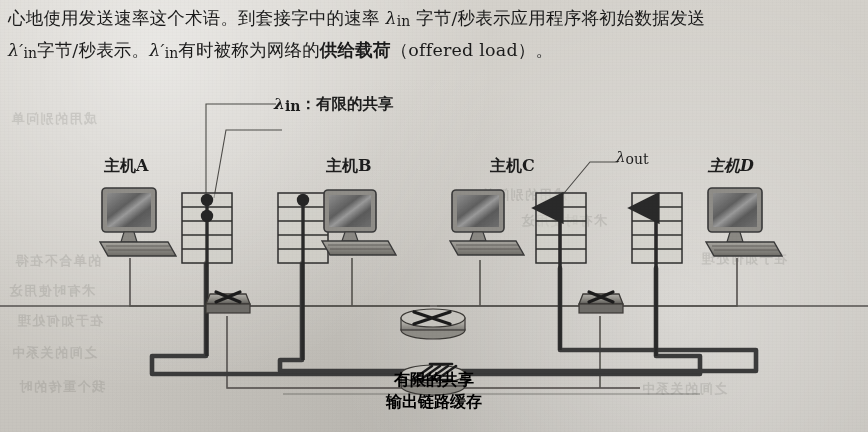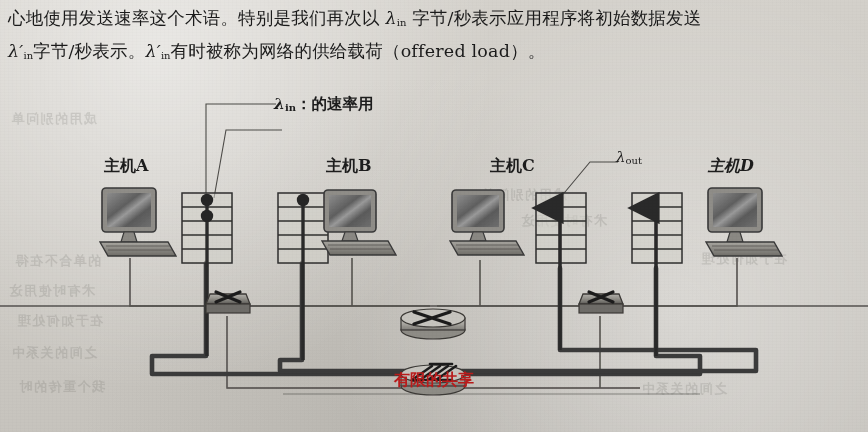--- a/index.html
+++ b/index.html
@@ -34,39 +34,39 @@
 
   
   .para{
     position:absolute;left:8px;top:4px;width:852px;
     font-family:"DejaVu Serif","Liberation Serif",serif;
     font-size:17.5px;line-height:29px;color:#1b1b1b;
     letter-spacing:.2px;
   }
   .para div{white-space:nowrap;}
   .lam{font-family:"DejaVu Serif","Liberation Serif",serif;font-style:italic;}
-  .sub{font-size:10px;vertical-align:-2px;font-style:normal;letter-spacing:0;}
-  .bold{font-weight:400;}
+  .sub{font-size:14px;vertical-align:-2px;font-style:normal;letter-spacing:0;}
+  .bold{font-weight:700;}
 
   
   #fig{position:absolute;left:0;top:88px;width:868px;height:344px;}
   svg{position:absolute;left:0;top:0;}
 
   .lbl{
     position:absolute;font-family:"DejaVu Serif","Liberation Serif",serif;
     font-size:16px;font-weight:700;color:#1d1d1d;white-space:nowrap;
   }
   .leg{
     position:absolute;font-family:"DejaVu Serif","Liberation Serif",serif;
     font-size:15.5px;font-weight:700;color:#1d1d1d;white-space:nowrap;
   }
   .leg .lam{font-weight:700;}
   .cap{
     position:absolute;font-family:"DejaVu Serif","Liberation Serif",serif;
-    font-size:16px;font-weight:700;color:#b91c1c;white-space:nowrap;
+    font-size:16px;font-weight:700;color:#000000;white-space:nowrap;
     text-align:center;
   }
   .lamout{
     position:absolute;font-family:"DejaVu Serif","Liberation Serif",serif;
     font-size:15px;font-style:italic;color:#1d1d1d;white-space:nowrap;
   }
 </style>
 </head>
 <body>
 
@@ -80,21 +80,21 @@
   <div class="ghost" style="left:10px;top:344px;">之间的关系中</div>
   <div class="ghost" style="left:18px;top:378px;">我个重传的时</div>
   <div class="ghost" style="left:480px;top:186px;">成用的别问单</div>
   <div class="ghost" style="left:520px;top:212px;">术有时使用这</div>
   <div class="ghost" style="left:700px;top:250px;">在于如何处理</div>
   <div class="ghost" style="left:640px;top:380px;">之间的关系中</div>
 </div>
 
 <div class="para">
   <div>
-    <span>心地使用发送速率这个术语。特别是我们再次以 </span><span class="lam"><span>λ</span><span class="sub">in</span></span><span> 字节/秒表示应用程序将初始数据发送</span>
+    <span>心地使用发送速率这个术语。到套接字中的速率 </span><span class="lam"><span>λ</span><span class="sub">in</span></span><span> 字节/秒表示应用程序将初始数据发送</span>
   </div>
   <div>
     <span class="lam"><span>λ′</span><span class="sub">in</span></span><span>字节/秒表示。</span><span class="lam"><span>λ′</span><span class="sub">in</span></span><span>有时被称为网络的</span><span class="bold">供给载荷</span><span>（offered load）。</span>
   </div>
 </div>
 
 <div id="fig">
 
   <svg width="868" height="344" viewBox="0 0 868 344">
     <defs>
@@ -283,29 +283,30 @@
           <path d="M412,292 L432,278 M420,292 L440,278 M428,292 L448,278 M436,292 L456,278"></path>
           <path d="M412,292 L452,292"></path>
           <path d="M430,276 L452,276"></path>
         </g>
       </g>
 
     </g>
   </svg>
 
   <div class="leg" style="left:274px;top:6px;">
-    <span class="lam"><span>λ</span><span class="sub">in</span></span><span>：的速率用</span>
+    <span class="lam"><span>λ</span><span class="sub">in</span></span><span>：有限的共享</span>
   </div>
 
   <div class="lamout" style="left:616px;top:60px;text-align:right;">
     <span>λ</span><span class="sub">out</span>
   </div>
 
   <div class="lbl" style="left:104px;top:68px;">主机A</div>
   <div class="lbl" style="left:326px;top:68px;">主机B</div>
   <div class="lbl" style="left:454px;top:68px;margin-left:36px;">主机C</div>
   <div class="lbl" style="left:708px;top:68px;font-style:italic;">主机D</div>
 
   <div class="cap" style="left:369px;top:282px;width:130px;">有限的共享</div>
+  <div class="cap" style="left:369px;top:304px;width:130px;">输出链路缓存</div>
 
 </div>
 
 <div id="grain"></div>
 
 </body></html>

